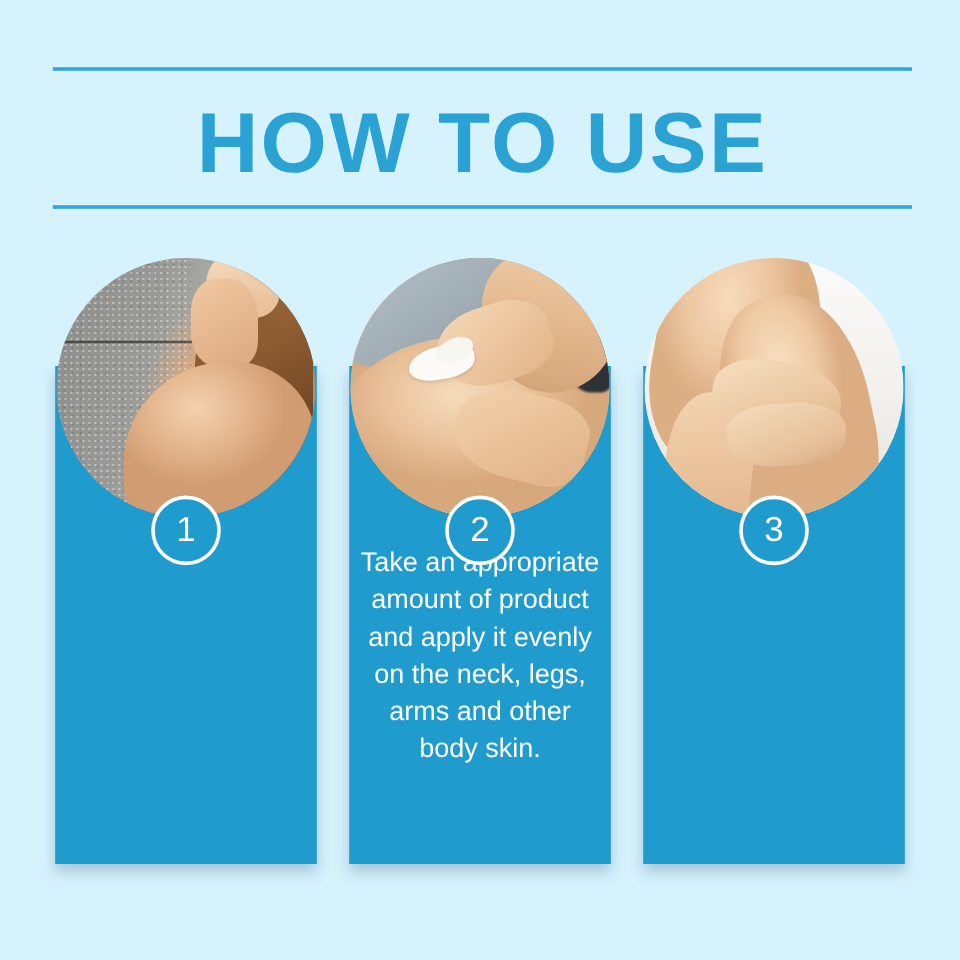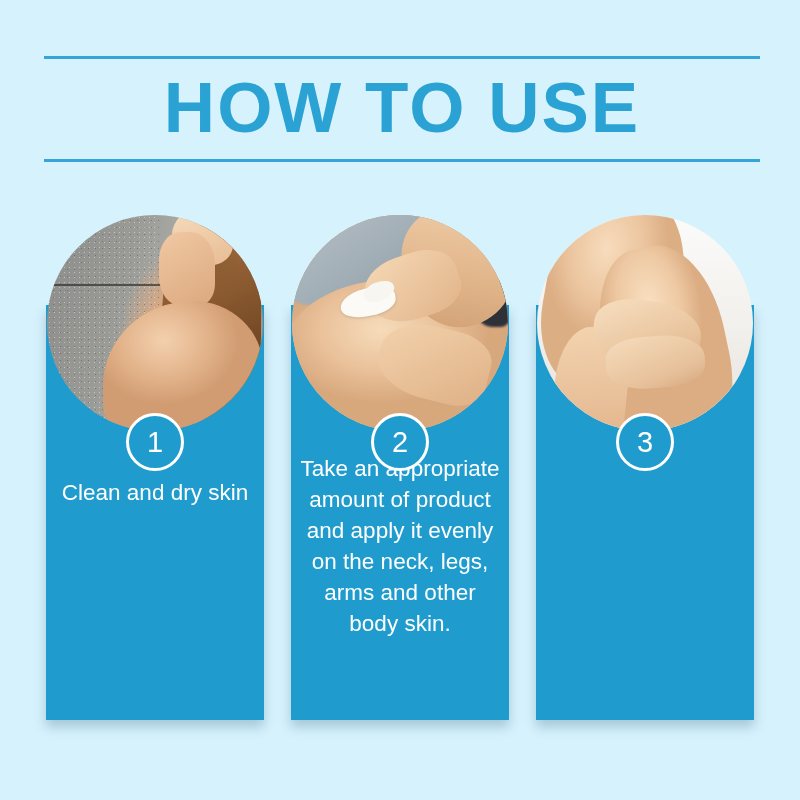--- a/index.html
+++ b/index.html
@@ -27,21 +27,21 @@
     background: #34a5d6;
     width: 100%;
   }
   #page-title {
     text-align: center;
     color: #2aa3d4;
     font-size: 71px;
     font-weight: bold;
     letter-spacing: 2px;
     line-height: 92px;
-    padding: 3px 0 5px 0;
+    padding: 15px 0 5px 0;
     white-space: nowrap;
     font-family: "Liberation Sans", sans-serif;
   }
 
   
   #cards {
     position: absolute;
     left: 0;
     top: 215px;
     width: 800px;
@@ -328,21 +328,20 @@
         <div class="tileline"></div>
         <div class="hair"></div>
         <div class="face"></div>
         <div class="neck"></div>
         <div class="shoulder"></div>
       </div>
     </div>
     <div class="badge">
       <span>1</span>
     </div>
-    <div class="caption">Clean and dry skin</div>
   </div>
 
   <div class="card tall">
     <div class="card-panel"></div>
     <div class="photo-wrap">
       <div class="photo ph2">
         <div class="towel"></div>
         <div class="back"></div>
         <div class="dark-corner"></div>
         <div class="arm-top"></div>

